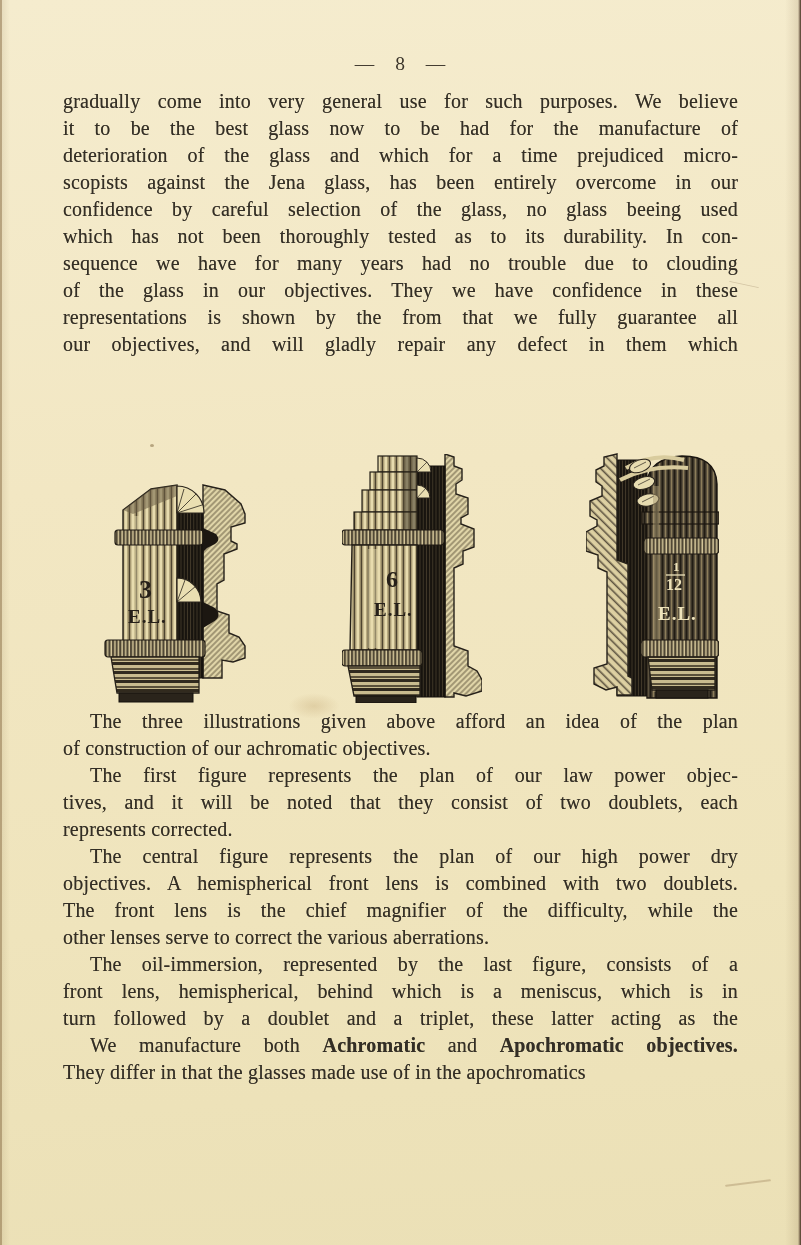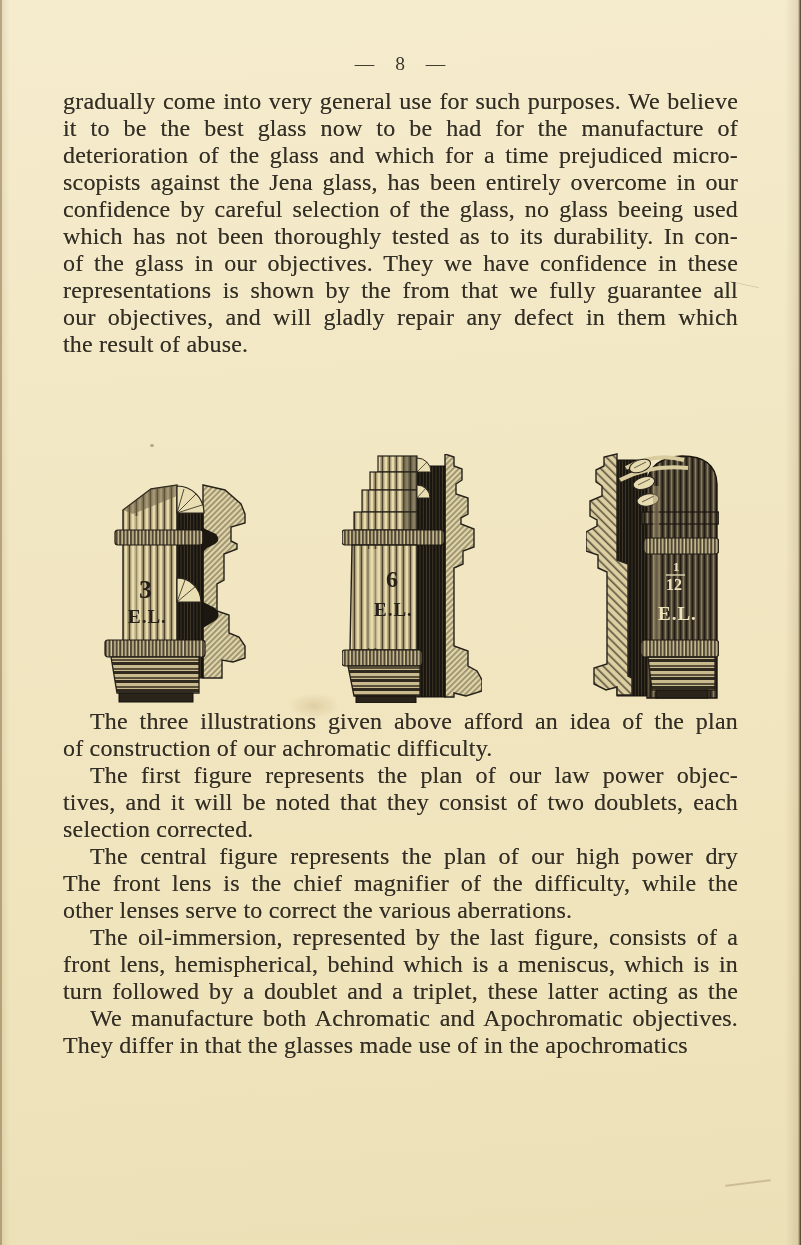--- a/index.html
+++ b/index.html
@@ -21,30 +21,30 @@
     background:linear-gradient(90deg,rgba(70,48,30,0),#4a3526);}
   .edge-right-shade{position:absolute;right:0;top:0;width:16px;height:100%;
     background:linear-gradient(90deg,rgba(100,70,35,0),rgba(100,70,35,.16));}
 
   .pagenum{
     position:absolute;top:50px;left:0;width:100%;height:27px;line-height:27px;
     text-align:center;font-size:19.5px;color:#3b352b;
     word-spacing:14px;letter-spacing:1px;
   }
 
-  .text-block{position:absolute;left:63px;width:675px;font-size:24px;color:#332e25;}
+  .text-block{position:absolute;left:63px;width:675px;font-size:20px;color:#332e25;}
   .text-block .line{
     height:27px;line-height:27px;
     text-align:justify;text-align-last:justify;
     letter-spacing:.2px;
     text-shadow:0 0 .4px rgba(45,40,30,.55);
   }
   .text-block .line.para-last{text-align-last:left;}
   .text-block .line.indent{text-indent:27px;}
-  .b{font-weight:normal;}
+  .b{font-weight:bold;}
   #text-top{top:88px;}
   #text-bottom{top:708px;}
 
   .figures{position:absolute;left:63px;top:446px;width:675px;height:268px;}
   .fig{position:absolute;}
   .fig text{font-family:"Liberation Serif","DejaVu Serif",serif;font-weight:bold;}
 
   .stain{position:absolute;left:288px;top:693px;width:52px;height:26px;
     background:radial-gradient(ellipse at center,rgba(158,117,55,.20),rgba(158,117,55,0) 70%);}
   .speck{position:absolute;left:150px;top:444px;width:4px;height:3px;border-radius:50%;
@@ -102,24 +102,24 @@
   <div class="pagenum">— 8 —</div>
 
   <div id="text-top" class="text-block">
       <div class="paragraph">
         <div class="line"><span>gradually come into very general use for such purposes. We believe</span></div>
         <div class="line"><span>it to be the best glass now to be had for the manufacture of</span></div>
         <div class="line"><span>deterioration of the glass and which for a time prejudiced micro-</span></div>
         <div class="line"><span>scopists against the Jena glass, has been entirely overcome in our</span></div>
         <div class="line"><span>confidence by careful selection of the glass, no glass beeing used</span></div>
         <div class="line"><span>which has not been thoroughly tested as to its durability. In con-</span></div>
+        <div class="line"><span>sequence we have for many years had no trouble due to clouding</span></div>
         <div class="line"><span>of the glass in our objectives. They we have confidence in these</span></div>
         <div class="line"><span>representations is shown by the from that we fully guarantee all</span></div>
         <div class="line"><span>our objectives, and will gladly repair any defect in them which</span></div>
-        <div class="line para-last"><span>the result of abuse.</span></div>
       </div>
     </div>
 
   <div class="figures">
 
     <svg class="fig" style="left:40px;top:36px" width="144" height="221" viewBox="0 0 144 221">
       <path d="M100,3 L122,8 L138,22 L142,32 L142,41 L128,45 L128,59 L134,62 L134,67 L121,72 L121,98 L114,102 L114,129 L126,133 L126,151 L136,155 L142,164 L142,176 L130,180 L119,178 L119,196 L100,196 Z" fill="url(#phatch)" stroke="#26211a" stroke-width="1.4"></path>
       <rect x="74" y="28" width="26" height="168" fill="url(#pbore)" stroke="#15110c" stroke-width="1"></rect>
       <path d="M100,46 L113,52 Q118,58 112,62 L104,66 L100,70 Z" fill="#1c1711"></path>
       <path d="M100,120 L112,126 Q120,134 110,140 L100,146 Z" fill="#1c1711"></path>
@@ -192,29 +192,30 @@
       <text x="72" y="168" font-size="19" fill="#eee3bb" letter-spacing="1">E.L.</text>
       <rect x="55" y="188" width="78" height="17" rx="4" fill="url(#pknurl)" stroke="#1e1912" stroke-width="1.2"></rect>
       <path d="M62,205 L129,205 L129,238 L66,238 Z" fill="url(#pthread)" stroke="#241f17" stroke-width="1.3"></path>
       <rect x="70" y="238" width="52" height="8" fill="#2a241b" stroke="#15110c" stroke-width="1"></rect>
     </svg>
   </div>
 
   <div id="text-bottom" class="text-block">
       <div class="paragraph">
         <div class="line indent"><span>The three illustrations given above afford an idea of the plan</span></div>
-        <div class="line para-last"><span>of construction of our achromatic difficulty.</span></div>
+        <div class="line para-last"><span>of construction of our achromatic objectives.</span></div>
       </div>
       <div class="paragraph">
         <div class="line indent"><span>The first figure represents the plan of our law power objec-</span></div>
         <div class="line"><span>tives, and it will be noted that they consist of two doublets, each</span></div>
-        <div class="line para-last"><span>selection corrected.</span></div>
+        <div class="line para-last"><span>represents corrected.</span></div>
       </div>
       <div class="paragraph">
         <div class="line indent"><span>The central figure represents the plan of our high power dry</span></div>
+        <div class="line"><span>objectives. A hemispherical front lens is combined with two doublets.</span></div>
         <div class="line"><span>The front lens is the chief magnifier of the difficulty, while the</span></div>
         <div class="line para-last"><span>other lenses serve to correct the various aberrations.</span></div>
       </div>
       <div class="paragraph">
         <div class="line indent"><span>The oil-immersion, represented by the last figure, consists of a</span></div>
         <div class="line"><span>front lens, hemispherical, behind which is a meniscus, which is in</span></div>
         <div class="line"><span>turn followed by a doublet and a triplet, these latter acting as the</span></div>
       </div>
       <div class="paragraph">
         <div class="line indent"><span>We manufacture both </span><span class="b">Achromatic</span><span> and </span><span class="b">Apochromatic objectives.</span></div>

